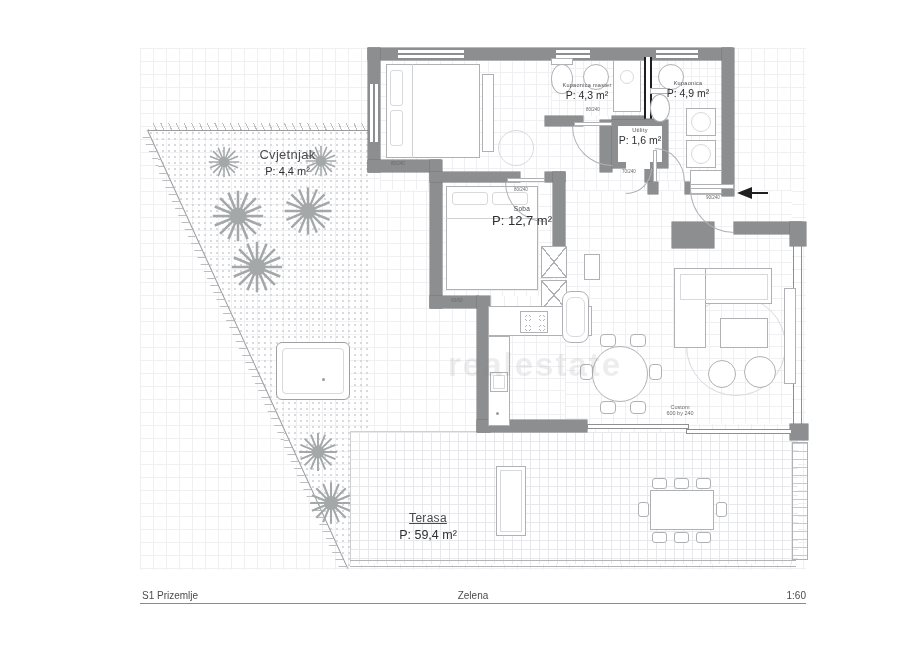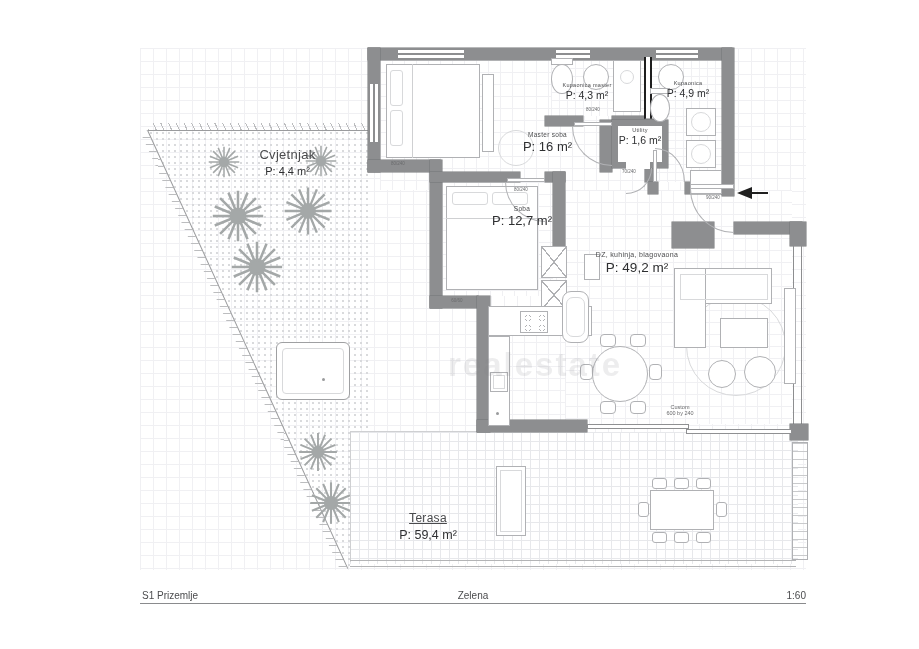--- a/index.html
+++ b/index.html
@@ -247,43 +247,35 @@
 
   <div class="abs" style="left:737px;top:187px;width:0;height:0;border-top:6px solid transparent;border-bottom:6px solid transparent;border-right:15px solid var(--black);"></div>
   <div class="abs" style="left:752px;top:192px;width:16px;height:2px;background:var(--black);"></div>
 
   <div class="wm" style="left:448px;top:346px;font-size:33px;letter-spacing:2px;">realestate</div>
 
   <div class="rlabel big" style="left:245px;top:147px;width:85px;">
     <div class="rname" style="font-size:13px;">Cvjetnjak</div>
     <div class="rarea" style="font-size:11px;">P: 4,4 m²</div>
   </div>
-  <div class="rlabel" style="left:500px;top:131px;width:95px;">
-    <div class="rname">Master soba</div>
-    <div class="rarea" style="font-size:13px;">P: 16 m²</div>
-  </div>
   <div class="rlabel sm" style="left:543px;top:82px;width:88px;">
     <div class="rname">Kupaonica master</div>
     <div class="rarea">P: 4,3 m²</div>
   </div>
   <div class="rlabel sm" style="left:648px;top:80px;width:80px;">
     <div class="rname">Kupaonica</div>
     <div class="rarea">P: 4,9 m²</div>
   </div>
   <div class="rlabel sm" style="left:614px;top:127px;width:52px;">
     <div class="rname">Utility</div>
     <div class="rarea">P: 1,6 m²</div>
   </div>
   <div class="rlabel" style="left:478px;top:205px;width:88px;">
     <div class="rname">Soba</div>
     <div class="rarea" style="font-size:13px;">P: 12,7 m²</div>
-  </div>
-  <div class="rlabel" style="left:578px;top:250px;width:118px;">
-    <div class="rname" style="font-size:7px;">DZ, kuhinja, blagovaona</div>
-    <div class="rarea" style="font-size:13.5px;">P: 49,2 m²</div>
   </div>
   <div class="rlabel big" style="left:383px;top:511px;width:90px;">
     <div class="rname" style="font-size:12px;text-decoration:underline;">Terasa</div>
     <div class="rarea">P: 59,4 m²</div>
   </div>
 
   <div class="abs" style="left:140px;top:603px;width:666px;height:1px;background:#8a8b8d;"></div>
   <div class="foot" style="left:142px;top:590px;">S1 Prizemlje</div>
   <div class="foot" style="left:438px;top:590px;width:70px;text-align:center;">Zelena</div>
   <div class="foot" style="left:770px;top:590px;width:36px;text-align:right;">1:60</div>

